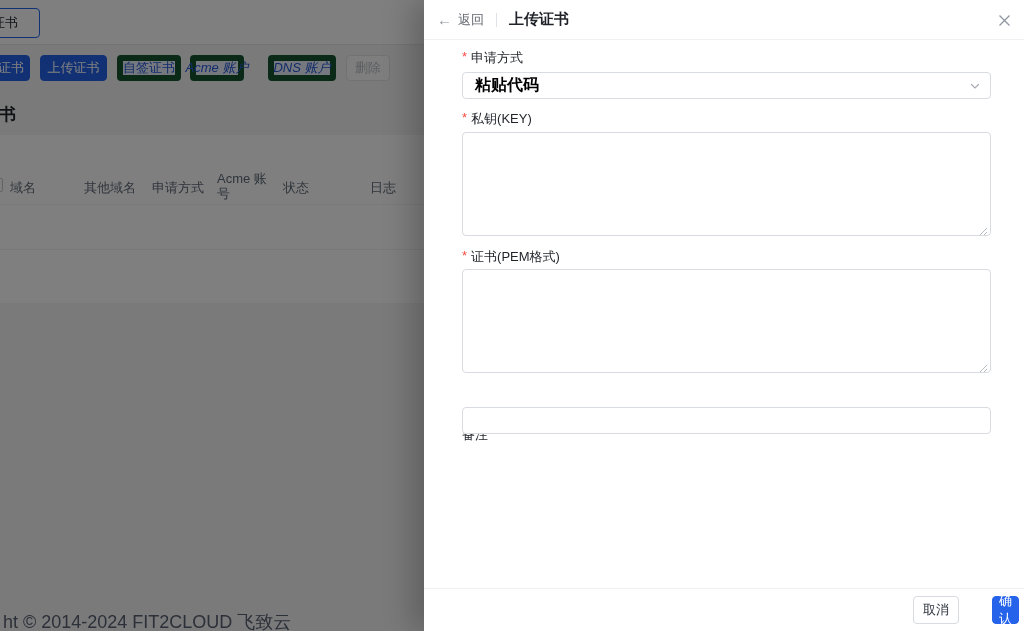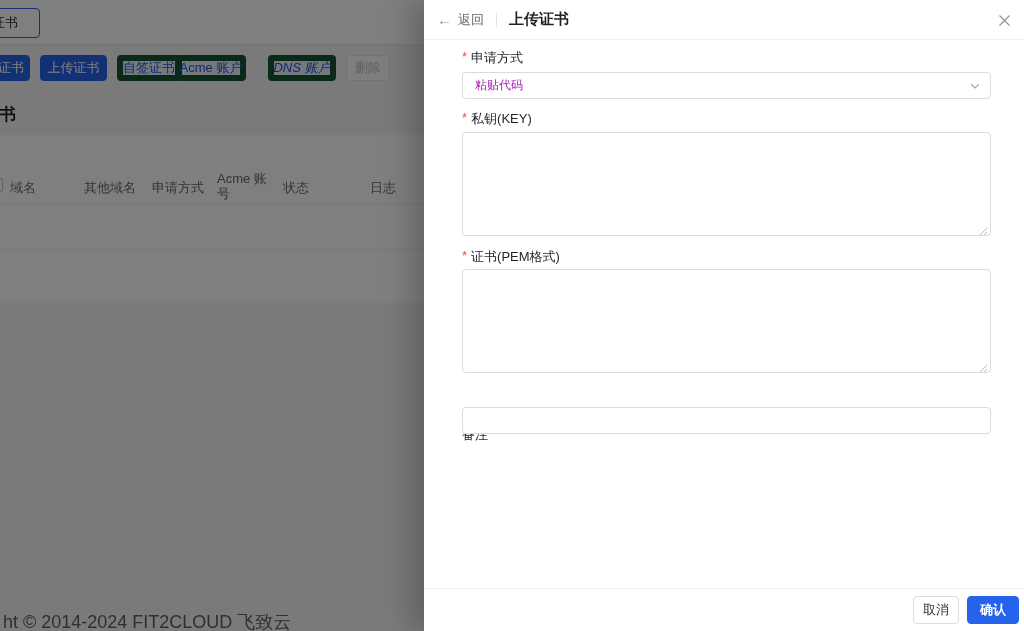--- a/index.html
+++ b/index.html
@@ -18,21 +18,21 @@
                color:#1f2329; white-space:nowrap; overflow:hidden; }
   .btn { position:absolute; top:55px; height:26px; border-radius:4px;
          display:inline-flex; align-items:center; justify-content:center;
          font-size:13px; white-space:nowrap; cursor:pointer; }
   .btn-primary { background:#2563eb; border:1px solid #2563eb; color:#fff; }
   .btn-plain   { background:#eaf0fd; border:6px solid #14532d; color:#2458d6; }
   .btn-disabled{ background:#fdfdfd; border:1px solid #e2e4e8; color:#b9bec6; cursor:not-allowed; }
   .b1 { left:-30px; width:60px; justify-content:flex-end; padding-right:5px; }
   .b2 { left:40px;  width:67px; }
   .b3 { left:117px; width:64px; }
-  .b4 { left:176px; width:70px; }
+  .b4 { left:190px; width:54px;font-style:italic; }
   .b5 { left:268px; width:68px;font-style:italic; }
   .b6 { left:346px; width:44px; }
   .page-title { position:absolute; left:-18px; top:103px; font-size:17px;
                 font-weight:600; white-space:nowrap; }
   .card { position:absolute; left:-20px; top:135px; width:1010px; height:168px;
           background:#fff; border-radius:4px; }
   .thead { position:absolute; top:0; left:0; right:0; height:70px;
            border-bottom:1px solid #eef0f3; }
   .th { position:absolute; top:44px; color:#5f6a78; font-size:13px; white-space:nowrap; }
   .th-wrap { top:36px; width:52px; white-space:normal; line-height:15px; }
@@ -60,43 +60,43 @@
   .close-btn { position:absolute; right:13px; top:13px; width:14px; height:14px;
                cursor:pointer; display:flex; align-items:center; justify-content:center; }
 
   .form-label { position:absolute; left:38px; display:flex; align-items:flex-start;
                 gap:4px; font-size:13px; color:#1f2329; font-weight:500; white-space:nowrap; }
   .req { color:#f54a45; font-size:13px; line-height:1.3; }
   .ctrl { position:absolute; left:38px; width:529px; background:#fff;
           border:1px solid #d8dbe0; border-radius:4px; }
   .select { height:27px; display:flex; align-items:center; padding:0 28px 0 12px;
             cursor:pointer; }
-  .select-value { font-size:12px; color:#a21caf; }
+  .select-value { font-size:16px; color:#000000;font-weight:bold; }
   .select-arrow { position:absolute; right:9px; top:7px; }
   .ta { height:104px; }
   .ta textarea { width:100%; height:100%; border:0; outline:none; resize:none;
                  background:transparent; font-family:inherit; font-size:13px;
                  padding:6px 10px; border-radius:4px; }
   .resize-corner { position:absolute; right:2px; bottom:2px; width:9px; height:9px; }
   .inp { height:27px; }
   .inp input { width:100%; height:100%; border:0; outline:none; background:transparent;
                font-family:inherit; font-size:13px; padding:0 12px; border-radius:4px; }
   .lbl-1 { top:49px; } .sel-1 { top:72px; }
   .lbl-2 { top:110px; } .ta-1 { top:132px; }
   .lbl-3 { top:248px; } .ta-2 { top:269px; }
   .lbl-4 { top:386px;margin-top:40px; } .inp-1 { top:407px; }
 
   .drawer-footer { position:absolute; left:0; right:0; bottom:0; height:43px;
                    border-top:1px solid #f0f1f3;padding-left:24px; }
   .foot-btn { position:absolute; top:7px; height:28px; border-radius:4px;
               display:inline-flex; align-items:center; justify-content:center;
               font-size:13px; cursor:pointer; }
   .cancel-btn { right:65px; width:46px; background:#fff; border:1px solid #d8dbe0; color:#2b303b; }
-  .confirm-btn { right:5px; width:52px; background:#2563eb; border:1px solid #2563eb;
-                 color:#fff; font-weight:700; }
+  .confirm-btn { right:5px; width:27px; background:#2563eb; border:1px solid #2563eb;
+                 color:#fff; font-weight:400; }
 </style>
 </head>
 <body>
 
 <div class="screen">
 
   <div class="page">
     <div class="topbar">
       <div class="route-tab">证书</div>
     </div>

